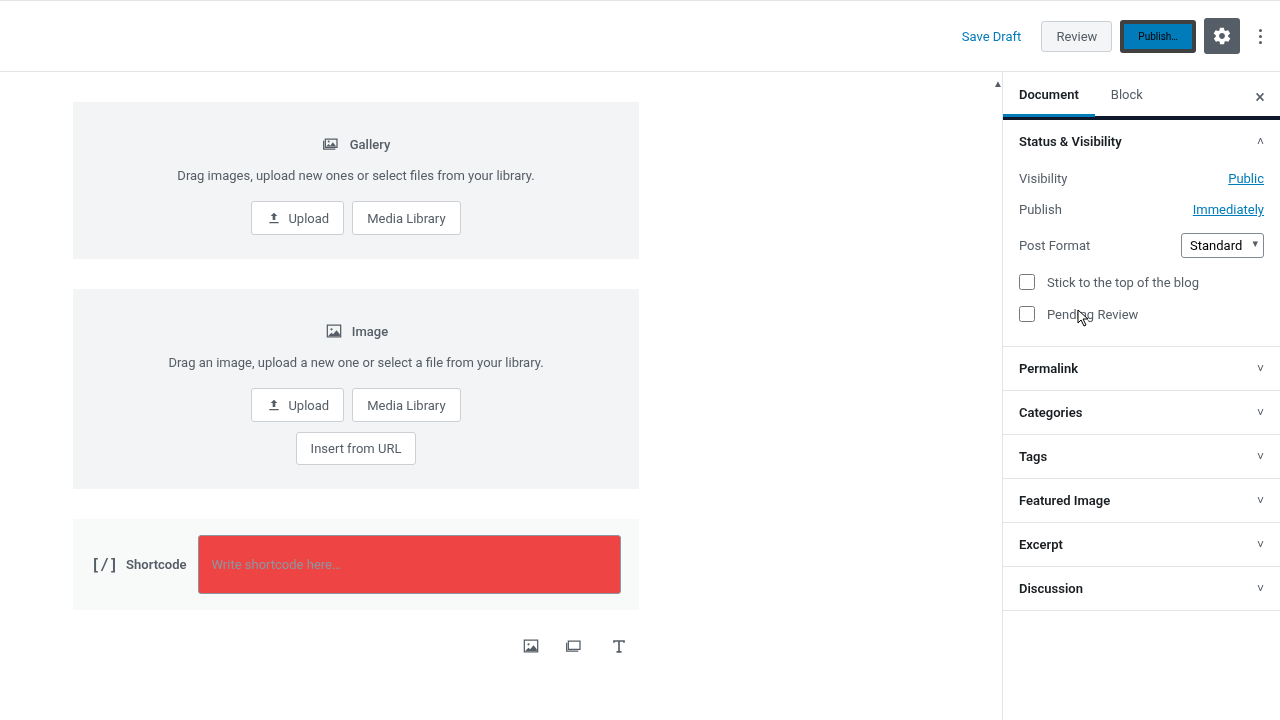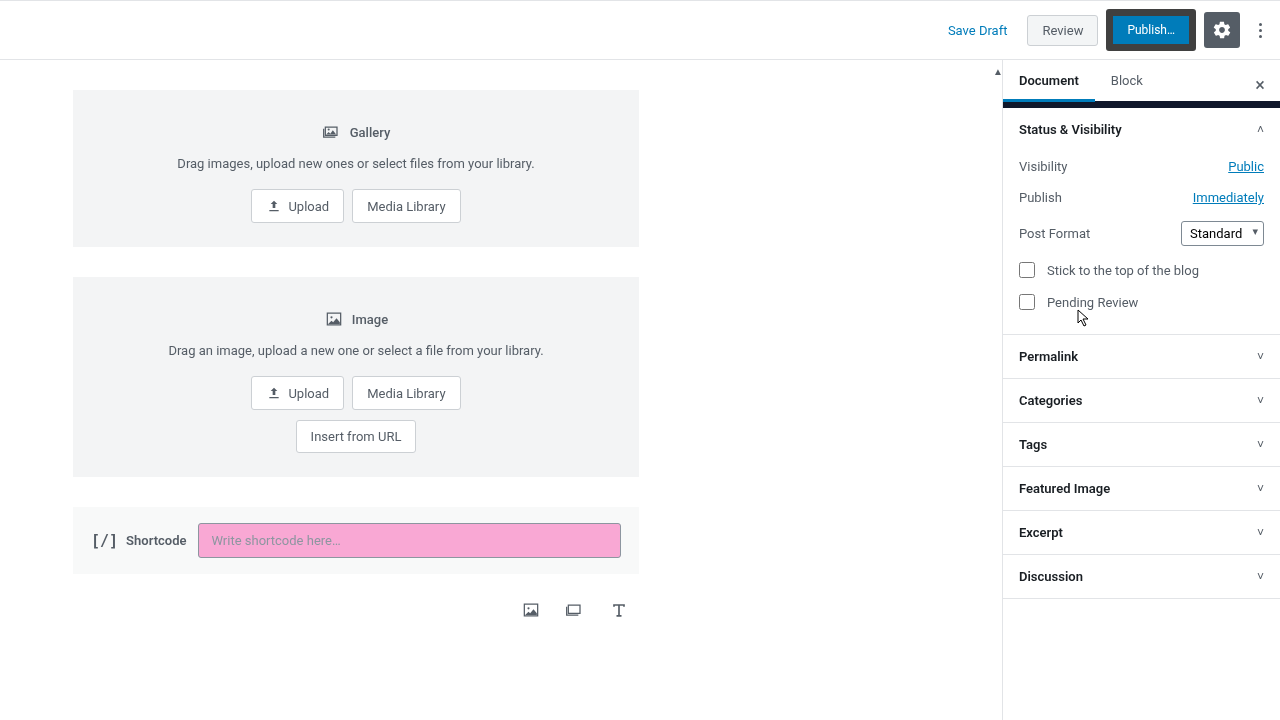--- a/index.html
+++ b/index.html
@@ -1,19 +1,19 @@
 <!DOCTYPE html>
 <html><head>
   <meta charset="utf-8">
   <style>
     * { box-sizing: border-box; margin: 0; padding: 0; font-family: -apple-system, BlinkMacSystemFont, "Segoe UI", Roboto, sans-serif; }
     body { background: #fff; width: 1280px; height: 720px; overflow: hidden; }
     
     .top-bar {
-      height: 60px;
+      height: 72px;
       border-top: 1px solid #e2e4e7;
       border-bottom: 1px solid #e2e4e7;
       display: flex;
       justify-content: flex-end;
       align-items: center;
       padding-right: 8px;
       gap: 8px;
     }
     .save-draft {
       color: #007cba;
@@ -27,23 +27,23 @@
       background: #f3f5f6;
       border: 1px solid #ccd0d4;
       color: #555d66;
       font-size: 13px;
       padding: 7px 14px;
       border-radius: 3px;
       cursor: pointer;
     }
     .publish-btn {
       background: #007cba;
-      border: 7px solid #404040;
-      color: #ffffff;
-      font-size: 12px;
+      border: 4px solid #404040;
+      color: #000000;
+      font-size: 10px;
       padding: 7px 14px;
       border-radius: 3px;
       cursor: pointer;
     }
     .gear-btn {
       background: #555d66;
       border: none;
       width: 36px;
       height: 36px;
       border-radius: 3px;
@@ -121,23 +121,23 @@
       display: flex;
       align-items: center;
       gap: 8px;
     }
     .shortcode-icon { font-family: monospace; font-weight: bold; font-size: 15px; color: #555d66; }
     .shortcode-text { font-size: 13px; font-weight: 600; color: #555d66; }
     .shortcode-input {
       flex: 1;
       border: 1px solid #8d96a0;
       border-radius: 3px;
-      padding: 9px 12px;
-      font-size: 13px;
-      background: #f9a8d4;
+      padding: 21px 12px;
+      font-size: 13px;
+      background: #ef4444;
     }
     .shortcode-input::placeholder { color: #8d96a0; }
     
     .appender {
       width: 566px;
       display: flex;
       justify-content: flex-end;
       gap: 16px;
       margin-top: 22px;
       padding-right: 6px;
@@ -158,21 +158,21 @@
     .sidebar-arrow {
       position: absolute;
       left: -10px;
       top: 6px;
       font-size: 10px;
       color: #555d66;
     }
     .tabs {
       display: flex;
       align-items: center;
-      border-bottom: 7px solid #0f172a;
+      border-bottom: 4px solid #0f172a;
       height: 48px;
       position: relative;
     }
     .tab {
       padding: 0 16px;
       height: 100%;
       display: flex;
       align-items: center;
       font-size: 13px;
       color: #555d66;

